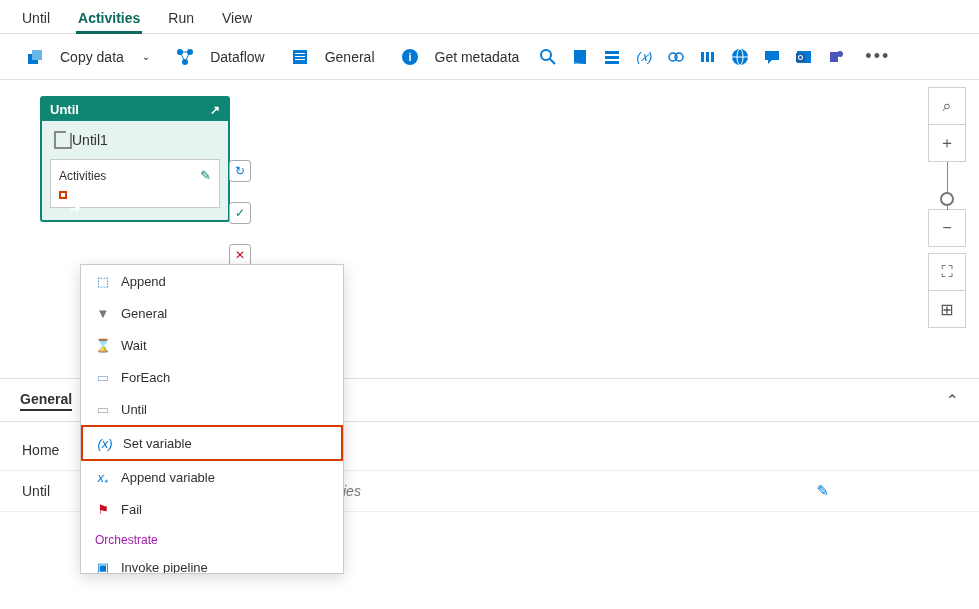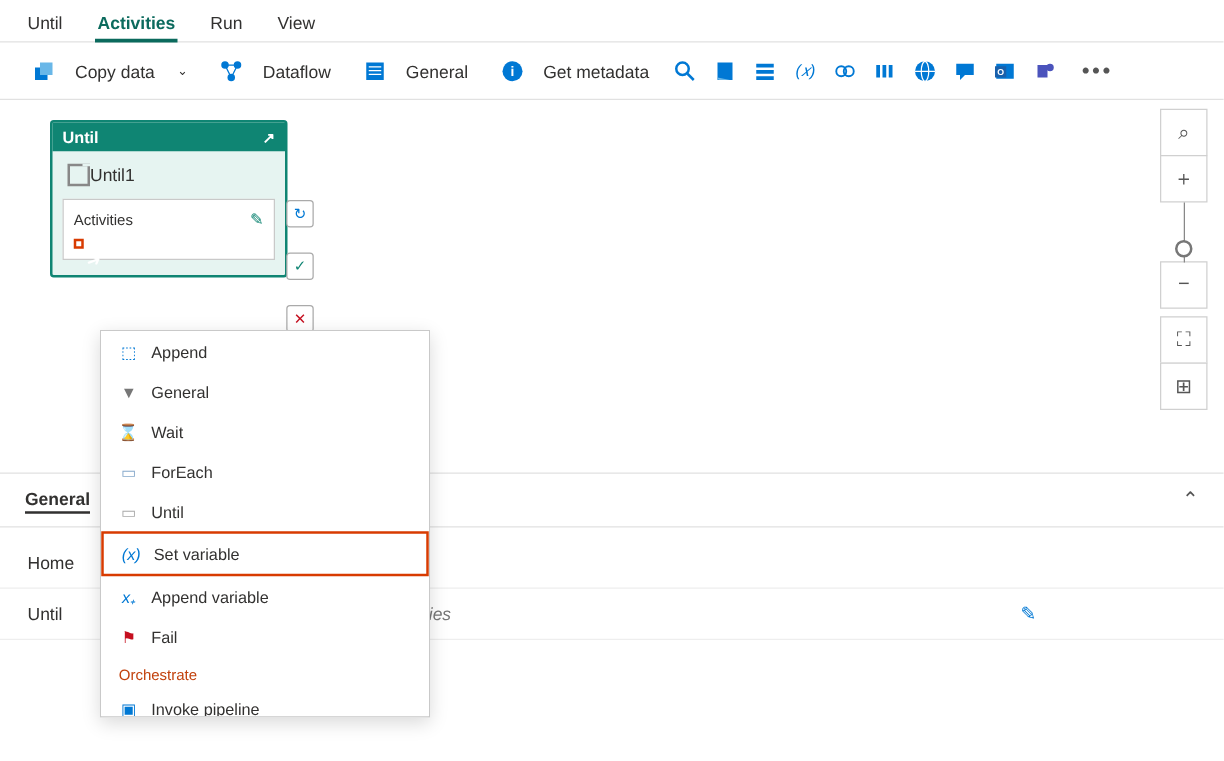--- a/index.html
+++ b/index.html
@@ -40,21 +40,21 @@
     .conn.c3 { top: 164px; left: 229px; color: #c50f1f; }
 
     .side-ctrl { position: absolute; right: 12px; top: 8px; width: 40px; display: flex; flex-direction: column; align-items: center; gap: 0; }
     .sc-btn { width: 38px; height: 38px; border: 1px solid #d0d0d0; background: #fff; display: flex; align-items: center; justify-content: center; margin-top: -1px; cursor: pointer; font-size: 16px; color: #555; }
     .sc-slider { width: 1px; background: #888; height: 48px; position: relative; }
     .sc-handle { width: 14px; height: 14px; border: 2px solid #777; border-radius: 50%; background: #fff; position: absolute; left: -7px; top: 30px; }
 
     .context-menu { position: absolute; top: 264px; left: 80px; width: 264px; background: #fff; border: 1px solid #c9c9c9; box-shadow: 0 4px 14px rgba(0,0,0,0.15); z-index: 50; max-height: 310px; overflow-y: scroll; }
     .cm-item { display: flex; align-items: center; gap: 10px; padding: 8px 14px; font-size: 13px; cursor: pointer; }
     .cm-item.highlighted { border: 2px solid #d83b01; }
-    .cm-section { padding: 8px 14px 4px; font-size: 12px; color: #c2410c; }
+    .cm-section { padding: 8px 14px 4px; font-size: 12px; color: #a21caf; }
     .cm-icon { width: 16px; height: 16px; display: inline-flex; align-items: center; justify-content: center; font-size: 13px; }
 
     .panel { border-bottom: 1px solid #e1e1e1; }
     .panel-hdr { display: flex; align-items: center; justify-content: space-between; padding: 10px 20px; }
     .panel-tabs { display: flex; gap: 24px; font-size: 14px; justify-content: flex-end; }
     .panel-tab { padding: 2px 0; }
     .panel-tab.active { border-bottom: 2px solid #323130; font-weight: 600; }
     .chevron { font-size: 16px; color: #555; }
 
     .props { padding: 8px 0 0; }

